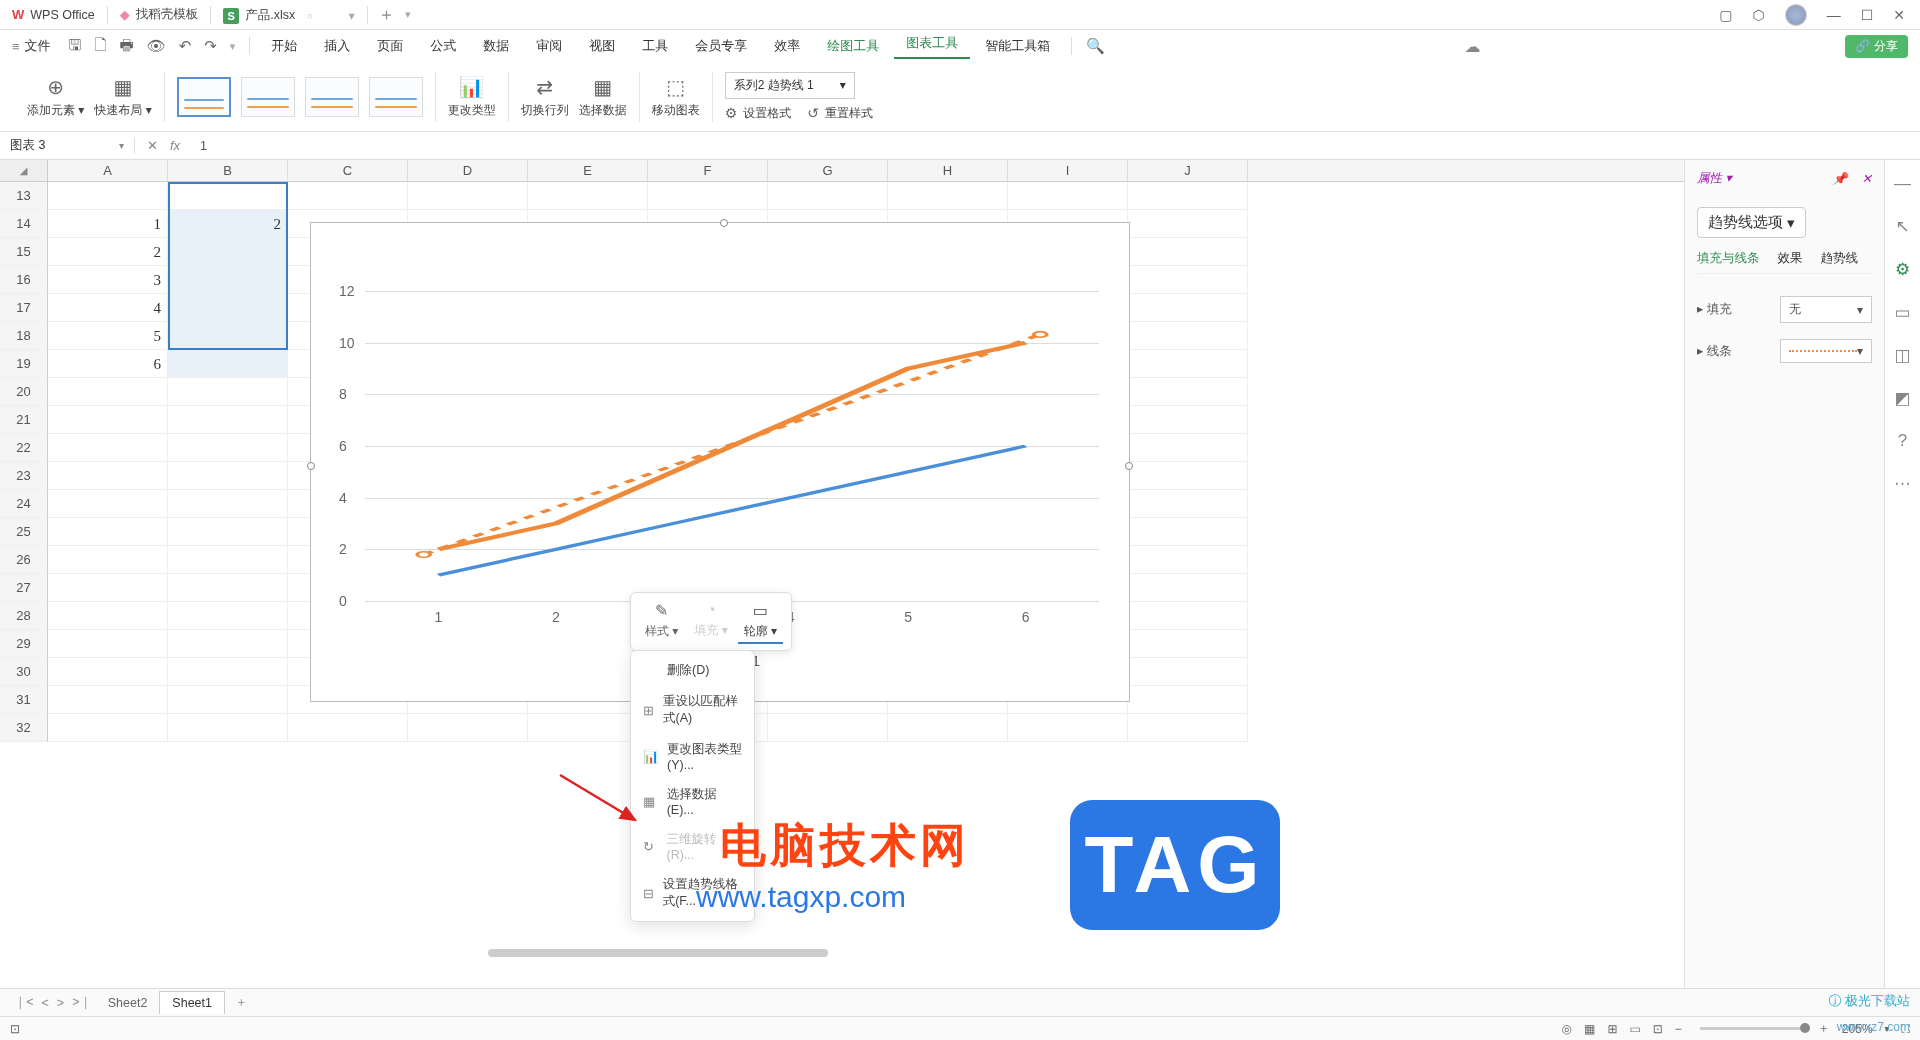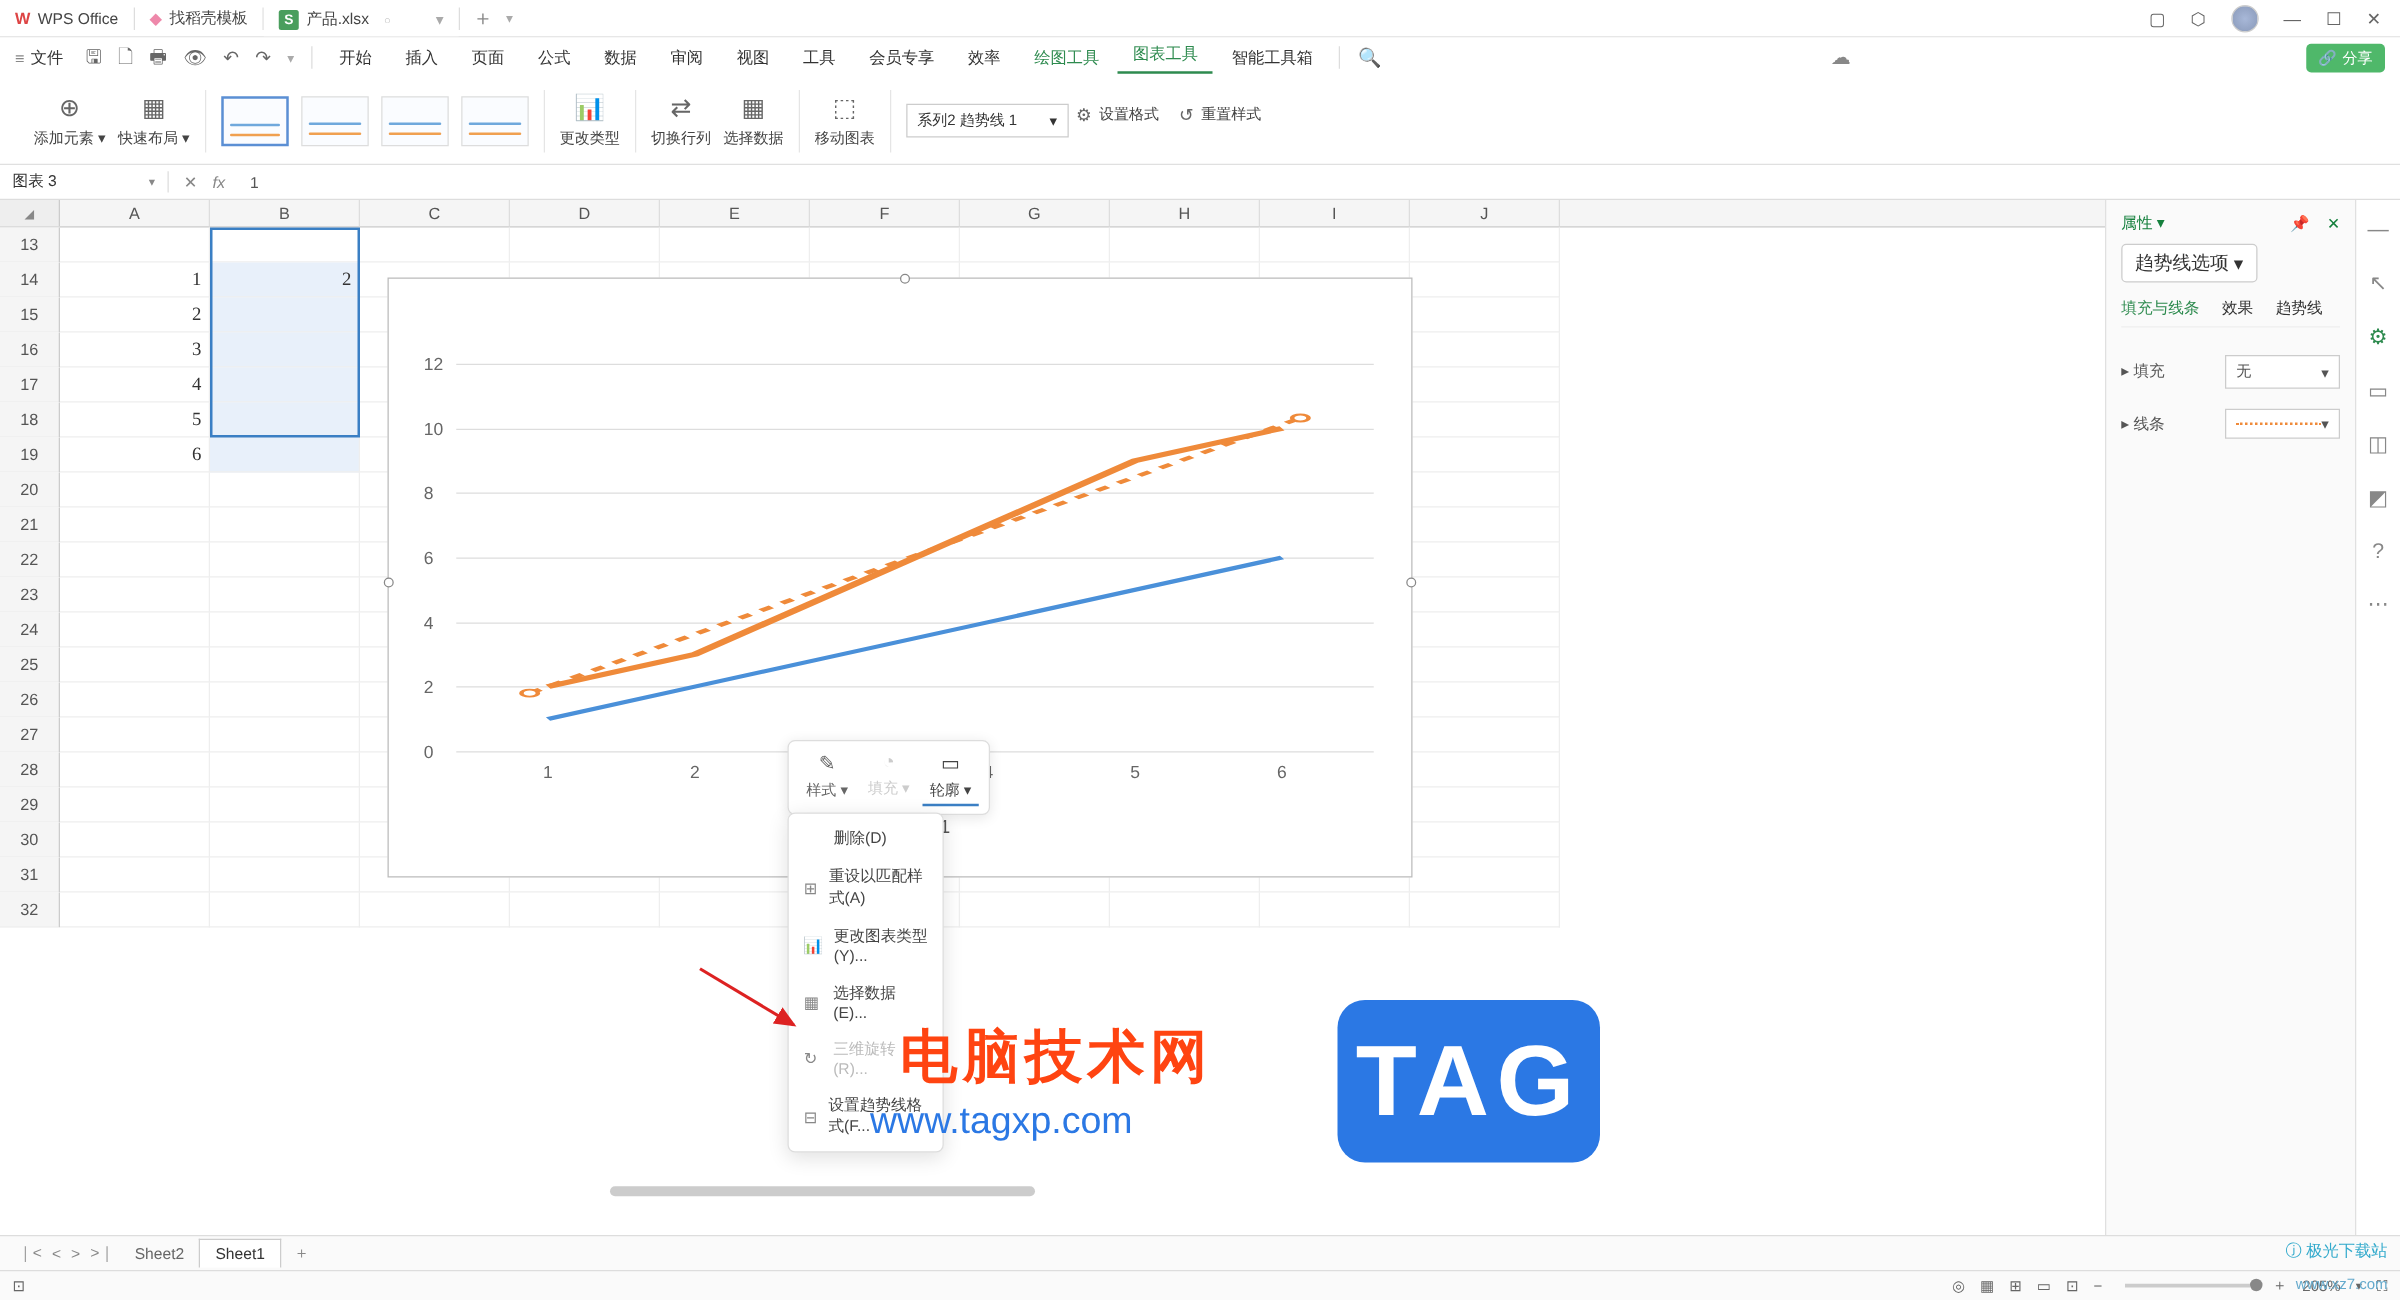--- a/index.html
+++ b/index.html
@@ -98,21 +98,21 @@
 .arrow-anno { position:absolute; left:555px; top:610px; width:90px; height:60px; pointer-events:none; }
 
 
 .watermark1 { position:absolute; left:720px; top:655px; font-size:46px; font-weight:bold; color:#ff4411; letter-spacing:4px; font-family:"SimHei"; }
 .watermark2 { position:absolute; left:696px; top:720px; font-size:30px; color:#2b78e4; font-weight:500; }
 .tag-badge { position:absolute; left:1070px; top:640px; width:210px; height:130px; background:#2b78e4; border-radius:22px; color:#fff; font-size:80px; font-weight:bold; display:flex; align-items:center; justify-content:center; letter-spacing:6px; font-family:Arial; }
 .jg-logo { position:absolute; right:10px; bottom:30px; font-size:13px; color:#3ac; }
 .xzl-logo { position:absolute; right:10px; bottom:6px; font-size:12px; color:#6ac; }
 
 
-.rp-header { display:flex; justify-content:space-between; align-items:center; color:#15803d; margin-bottom:8px; }
+.rp-header { display:flex; justify-content:space-between; align-items:center; color:#a21caf; margin-bottom:20px;font-style:italic; }
 .rp-dropdown { display:inline-flex; align-items:center; gap:4px; border:1px solid #ccc; border-radius:4px; padding:5px 10px; font-size:15px; background:#fff; margin-bottom:12px; }
 .rp-tabs { display:flex; gap:18px; font-size:12.5px; margin-bottom:14px; border-bottom:1px solid #eee; padding-bottom:6px;}
 .rp-tabs .active { color:#2e8b4f; }
 .rp-row { display:flex; align-items:center; justify-content:space-between; padding:8px 0; font-size:12.5px; color:#555; }
 .rp-select { border:1px solid #ccc; padding:4px 8px; font-size:12px; width:92px; display:flex; justify-content:space-between; align-items:center; background:#fff; }
 .rp-line-preview { width:70px; height:0; border-top:2.5px dotted #ef8a3a; }
 
 
 .sheet-tabs { height:28px; border-top:1px solid #ddd; display:flex; align-items:center; padding:0 10px; font-size:12.5px; background:#fafafa; }
 .sheet-tabs .nav { color:#888; padding:0 4px; }
@@ -232,21 +232,21 @@
       </div>
   </div>
   <div class="ribbon-divider"></div>
   <div class="ribbon-group">
     <div class="ribbon-btn">
         <span class="icon">⬚</span>
         <span>移动图表</span>
       </div>
   </div>
   <div class="ribbon-divider"></div>
-  <div class="ribbon-group" style="flex-direction:row;gap:6px;align-items:flex-start">
+  <div class="ribbon-group" style="flex-direction:column;gap:6px;align-items:flex-start">
     <div class="ribbon-select">
         <span>系列2 趋势线 1</span>
         <span>▾</span>
       </div>
     <div style="display:flex;gap:16px">
       <div class="ribbon-mini">
           <span class="icon">⚙</span>
           <span>设置格式</span>
         </div>
       <div class="ribbon-mini">

